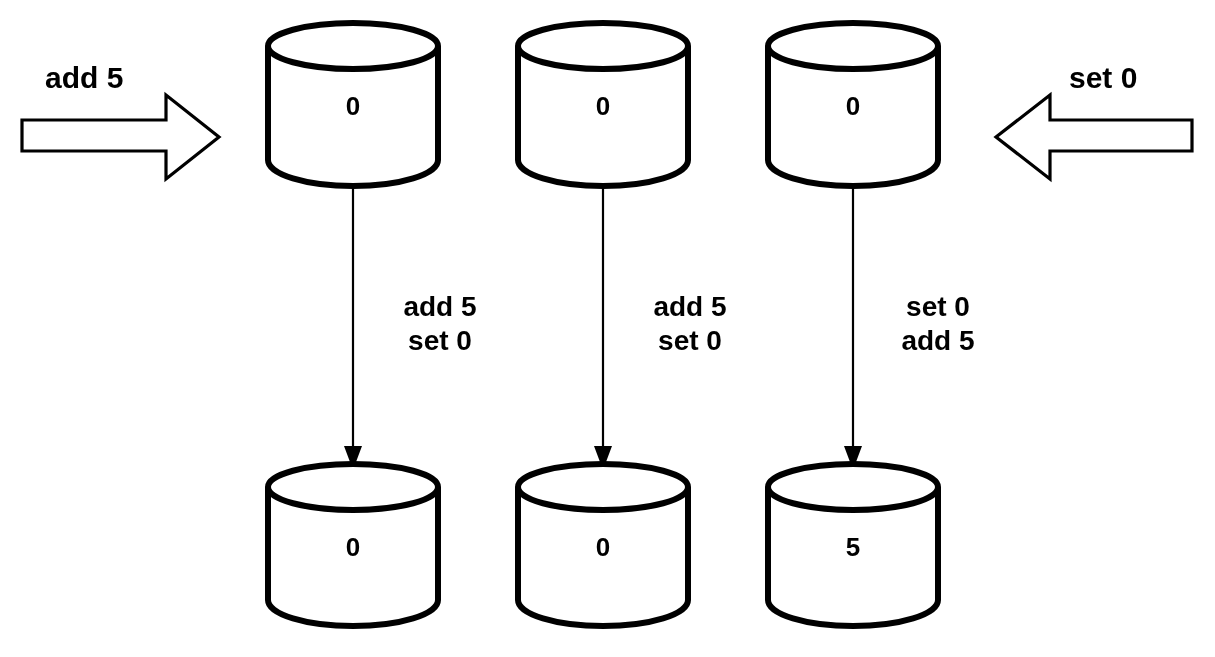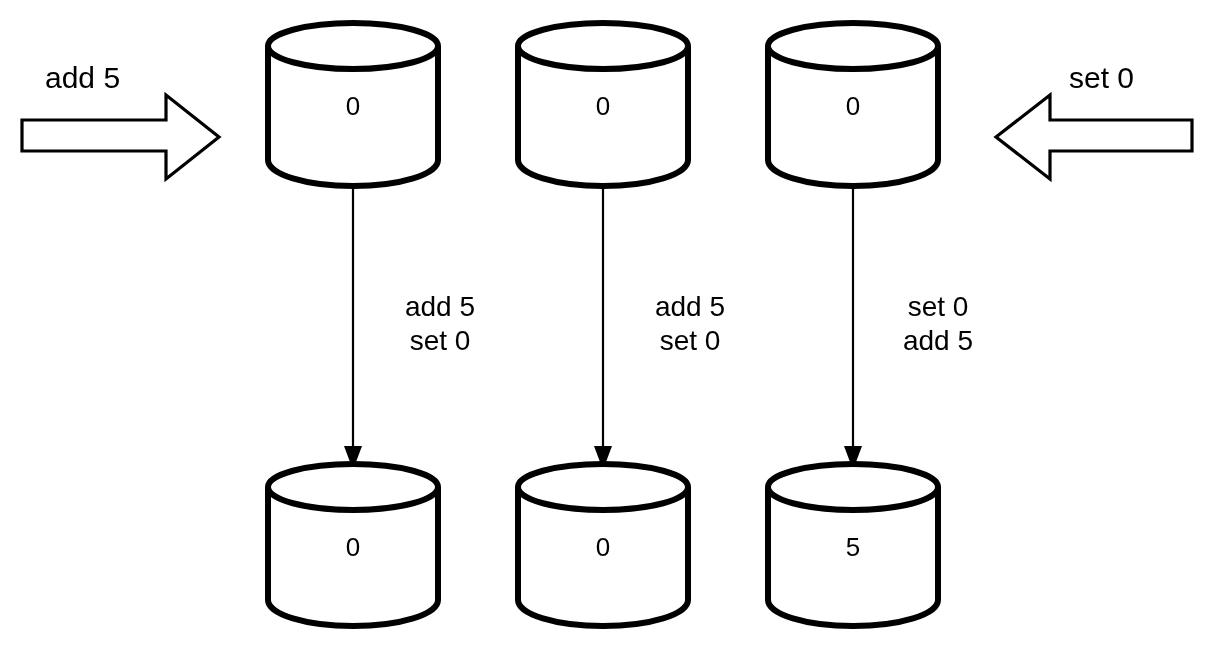--- a/index.html
+++ b/index.html
@@ -9,20 +9,21 @@
   }
   body {
     font-family: "Liberation Sans", sans-serif;
   }
   #canvas {
     position: relative;
     width: 1215px;
     height: 657px;
     background: #ffffff;
     overflow: hidden;
+    font-weight: bold;
   }
   #diagram-svg {
     position: absolute;
     left: 0;
     top: 0;
     width: 1215px;
     height: 657px;
   }
   .dgm-text {
     font-family: "Liberation Sans", sans-serif;

